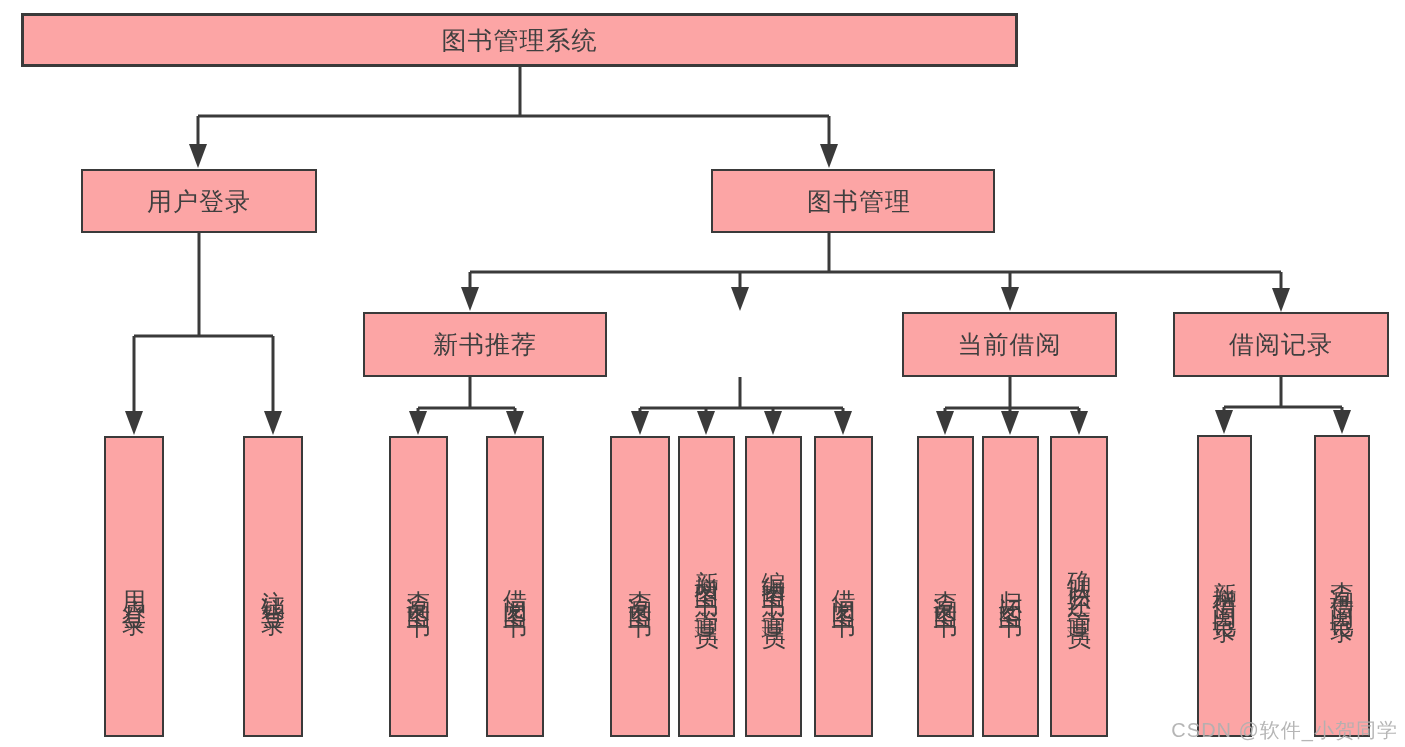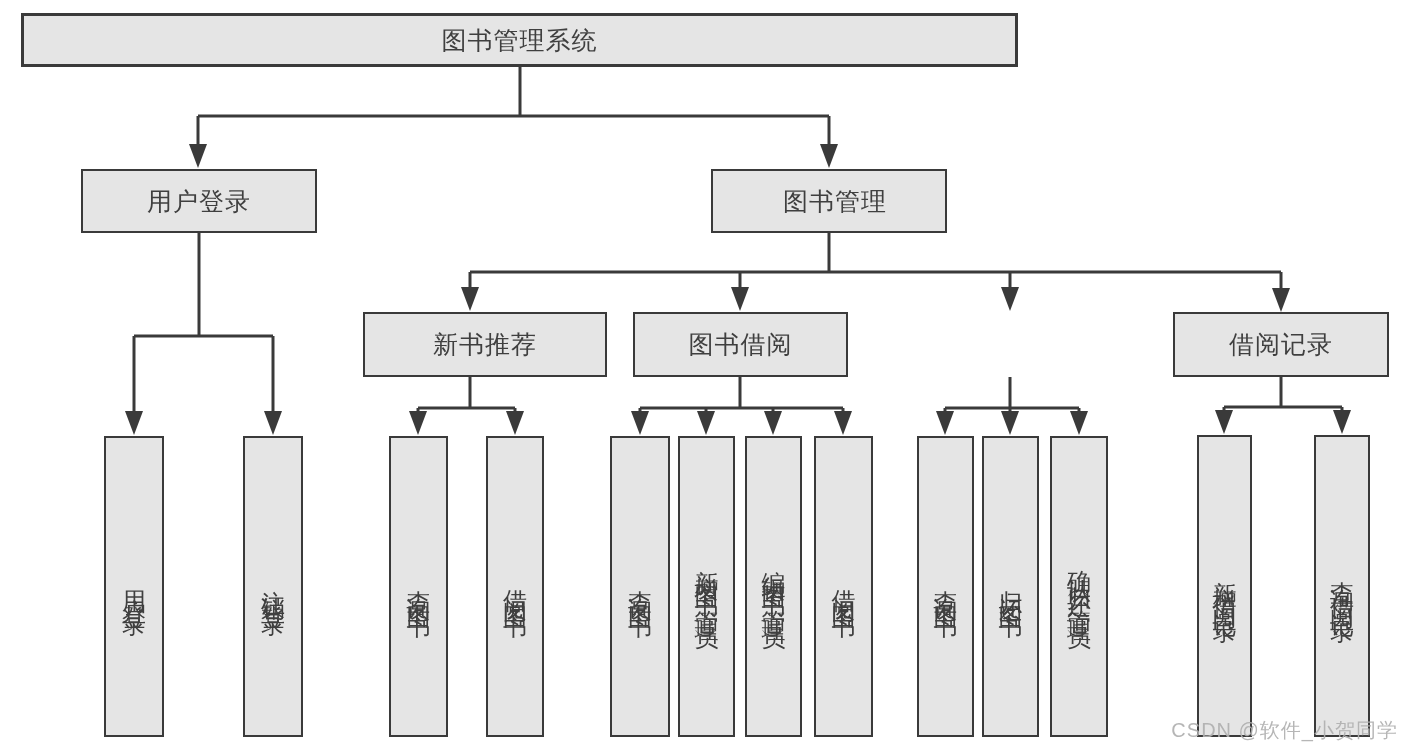--- a/index.html
+++ b/index.html
@@ -17,21 +17,21 @@
   }
   #wires{
     position:absolute;left:0;top:0;width:1405px;height:747px;
     pointer-events:none;
   }
   #wires path{stroke:var(--line);stroke-width:3;fill:none;}
   #wires polygon{fill:var(--line);stroke:none;}
   .node{
     position:absolute;
     box-sizing:border-box;
-    background:#e5e5e5;
+    background:#fca5a5;
     border:2.5px solid var(--line);
     color:var(--text);
     display:flex;align-items:center;justify-content:center;
     font-size:25px;
     letter-spacing:1px;
     white-space:nowrap;
     z-index:1;
   }
   .node.root{border-width:3px;}
   .node.v{
@@ -103,24 +103,24 @@
         <path d="M1224,407 L1224,414"></path>
         <polygon points="1215,410 1233,410 1224,434"></polygon>
         <path d="M1342,407 L1342,414"></path>
         <polygon points="1333,410 1351,410 1342,434"></polygon>
       </g>
   </svg>
 
   <div class="node root" style="left:21px;top:13px;width:997px;height:54px;">图书管理系统</div>
 
   <div class="node" style="left:81px;top:169px;width:236px;height:64px;">用户登录</div>
-  <div class="node" style="left:711px;top:169px;width:236px;height:64px;padding-left:12px;">图书管理</div>
+  <div class="node" style="left:711px;top:169px;width:284px;height:64px;padding-left:12px;">图书管理</div>
 
   <div class="node" style="left:363px;top:312px;width:244px;height:65px;">新书推荐</div>
-  <div class="node" style="left:633px;top:312px;width:215px;height:65px;">图书借阅</div>
+  <div class="node" style="left:902px;top:312px;width:215px;height:65px;">当前借阅</div>
   <div class="node" style="left:1173px;top:312px;width:216px;height:65px;">借阅记录</div>
 
   <div class="node v" style="left:104px;top:436px;width:60px;height:301px;">用户登录</div>
   <div class="node v" style="left:243px;top:436px;width:60px;height:301px;">注销登录</div>
 
   <div class="node v" style="left:389px;top:436px;width:59px;height:301px;">查询图书</div>
   <div class="node v" style="left:486px;top:436px;width:58px;height:301px;">借阅图书</div>
 
   <div class="node v" style="left:610px;top:436px;width:60px;height:301px;">查询图书</div>
   <div class="node v" style="left:678px;top:436px;width:57px;height:301px;">新增图书（管理员）</div>

